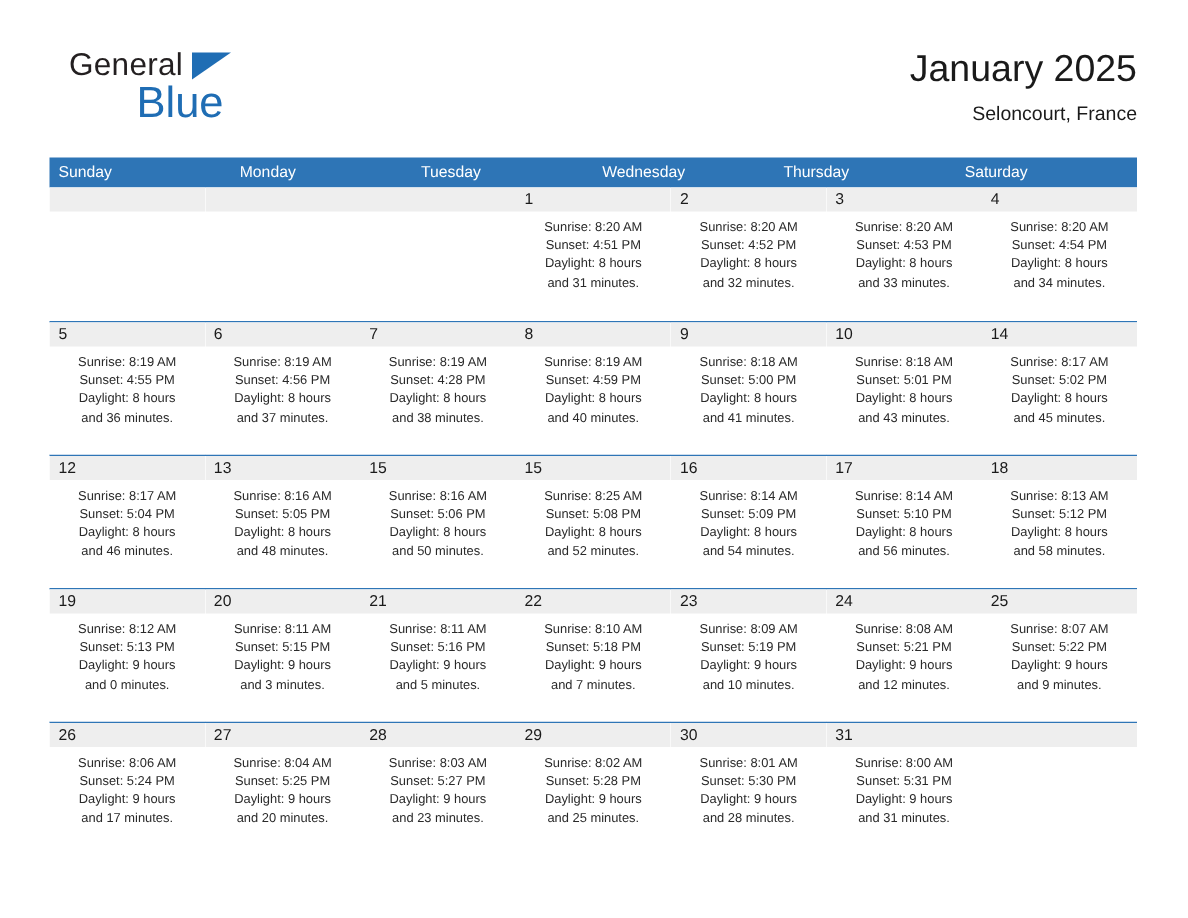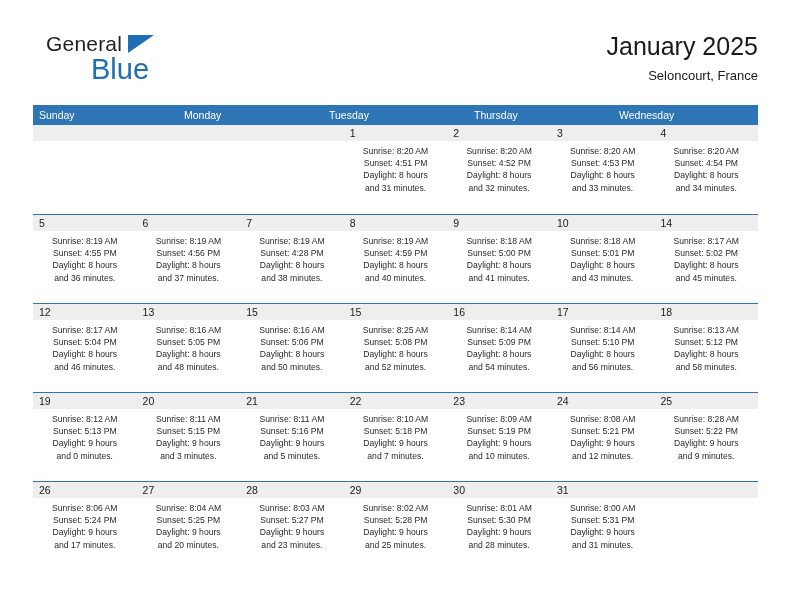--- a/index.html
+++ b/index.html
@@ -165,22 +165,23 @@
       <p class="cal-subtitle">Seloncourt, France</p>
     </div>
 
   </div>
 
   <div class="calendar">
     <div class="weekday-row" id="weekday-row">
         <div class="weekday-cell">Sunday</div>
         <div class="weekday-cell">Monday</div>
         <div class="weekday-cell">Tuesday</div>
+        <div class="weekday-cell">Wednesday</div>
         <div class="weekday-cell">Thursday</div>
-        <div class="weekday-cell">Wednesday</div>
+        <div class="weekday-cell">Saturday</div>
       </div>
     <div id="weeks-container">
         <div class="week-row">
           <div class="day-cell empty">
             <div class="day-number"></div>
           </div>
           <div class="day-cell empty">
             <div class="day-number"></div>
           </div>
           <div class="day-cell empty">
@@ -404,21 +405,21 @@
             <div class="day-info">
               <div>Sunrise: 8:08 AM</div>
               <div>Sunset: 5:21 PM</div>
               <div>Daylight: 9 hours</div>
               <div>and 12 minutes.</div>
             </div>
           </div>
           <div class="day-cell">
             <div class="day-number">25</div>
             <div class="day-info">
-              <div>Sunrise: 8:28 AM</div>
+              <div>Sunrise: 8:07 AM</div>
               <div>Sunset: 5:22 PM</div>
               <div>Daylight: 9 hours</div>
               <div>and 9 minutes.</div>
             </div>
           </div>
         </div>
         <div class="week-row">
           <div class="day-cell">
             <div class="day-number">26</div>
             <div class="day-info">

